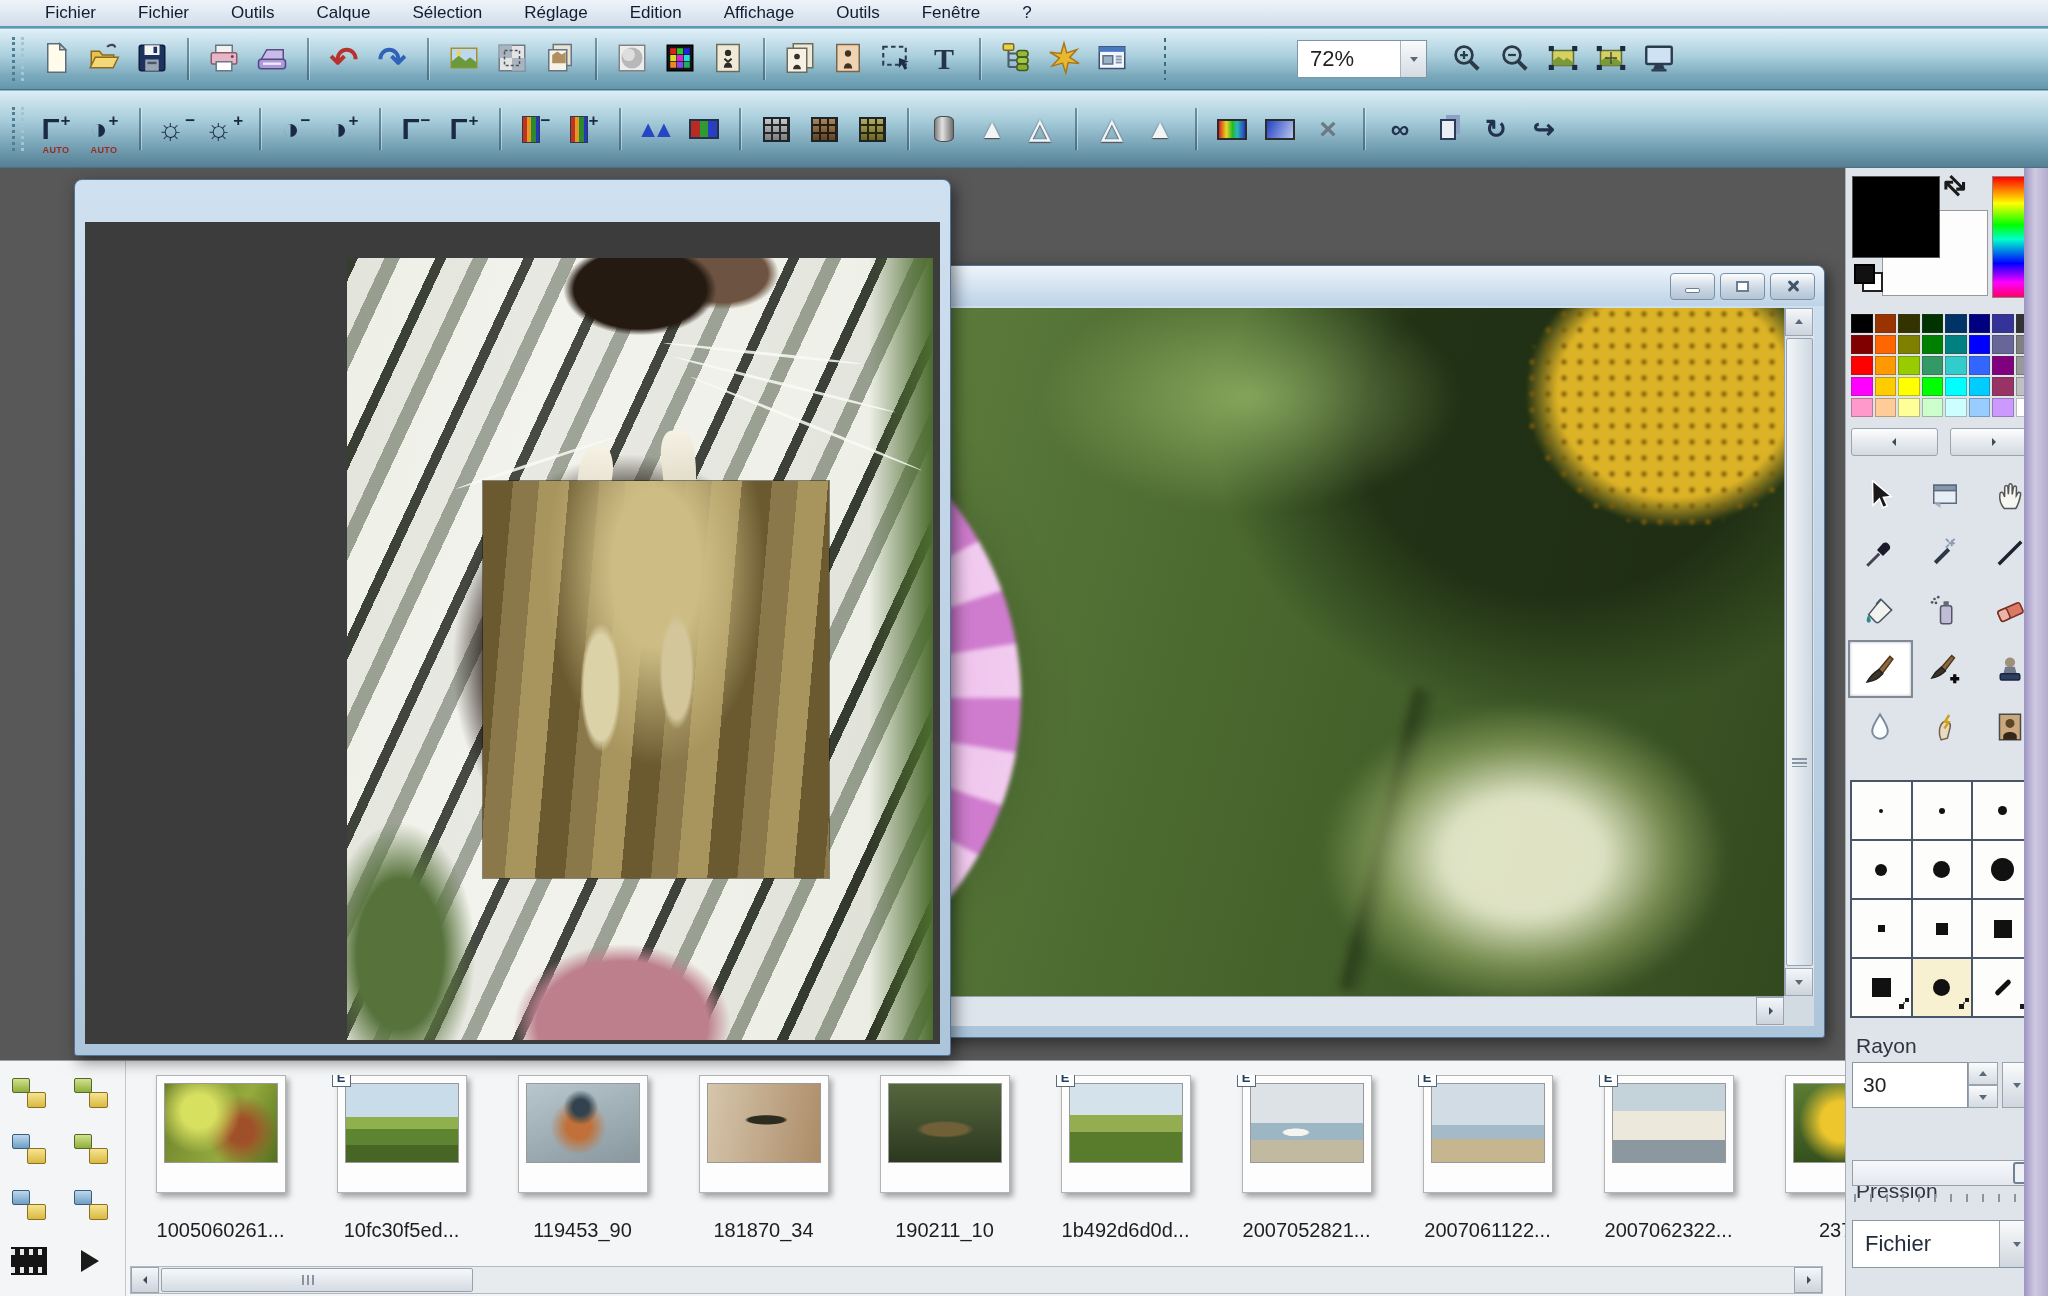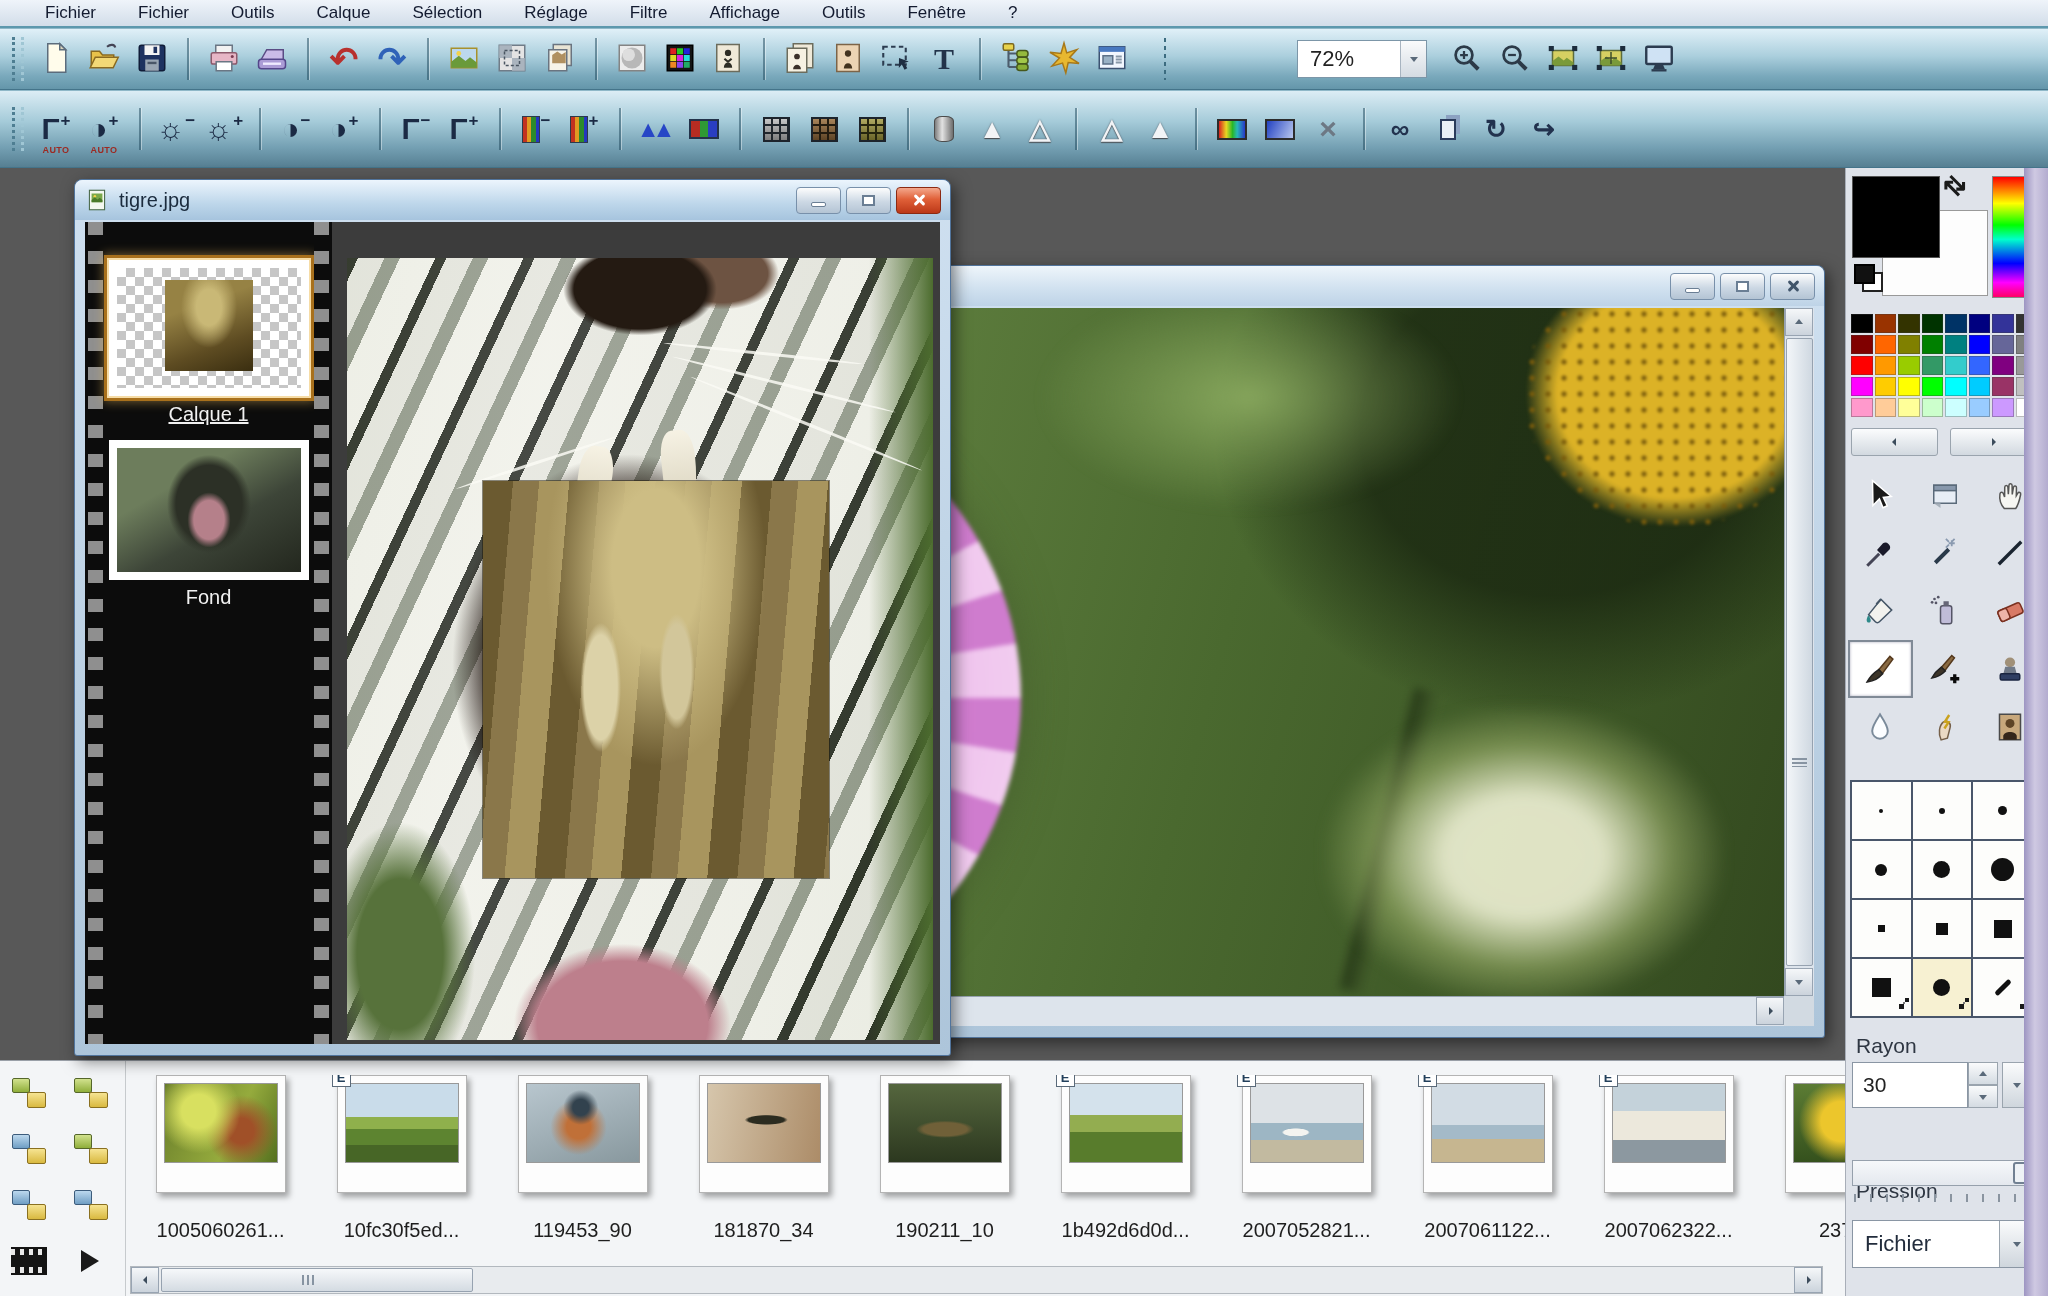--- a/index.html
+++ b/index.html
@@ -198,21 +198,21 @@
 </head>
 <body>
 
 <div class="menubar">
     <div class="menu-item">Fichier</div>
     <div class="menu-item">Fichier</div>
     <div class="menu-item">Outils</div>
     <div class="menu-item">Calque</div>
     <div class="menu-item">Sélection</div>
     <div class="menu-item">Réglage</div>
-    <div class="menu-item">Filtre</div>
+    <div class="menu-item">Edition</div>
     <div class="menu-item">Affichage</div>
     <div class="menu-item">Outils</div>
     <div class="menu-item">Fenêtre</div>
     <div class="menu-item">?</div>
   </div>
 
 <div class="toolbar tb1">
   <div class="grip"></div>
   <button class="tbtn">
       <span><svg viewBox="0 0 24 24">
@@ -573,53 +573,21 @@
           </button>
         <button class="sbtn rgt">
             <span class="arr right sm"></span>
           </button>
       </div>
       <div class="corner"></div>
     </div>
   </div>
 
   <div class="window" id="tiger-win">
-    <div class="titlebar">
-      <span class="win-icon"><svg viewBox="0 0 24 24">
-            <rect x="5" y="3" width="14" height="18" fill="#f4f8f0" stroke="#4a6a4a"></rect>
-            <rect x="7" y="6" width="10" height="8" fill="#7aa84a"></rect>
-            <circle cx="10" cy="8.5" r="1.2" fill="#f2d24a"></circle>
-            <path d="M7 12 l3-2.5 2.5 2 2-1.5 2.5 2 v2 h-10 z" fill="#4a7a2a"></path>
-          </svg></span>
-      <span class="win-title">tigre.jpg</span>
-      <div class="win-controls">
-        <button class="wbtn">
-            <span class="min-glyph"></span>
-          </button>
-        <button class="wbtn">
-            <span class="max-glyph"></span>
-          </button>
-        <button class="wbtn close">
-            <span class="close-x"></span>
-          </button>
-      </div>
-    </div>
     <div class="content">
-      <div class="filmstrip">
-        <div class="layer-cell sel" id="layer1">
-          <div class="checker">
-            <div class="sepia-mini"></div>
-          </div>
-        </div>
-        <div class="layer-label" id="label1">Calque 1</div>
-        <div class="layer-cell" id="layer2">
-          <div class="fond-mini"></div>
-        </div>
-        <div class="layer-label" id="label2">Fond</div>
-      </div>
       <div class="tiger-canvas">
         <div class="tx t-grass-r"></div>
         <div class="tx t-grass-bl"></div>
         <div class="tx t-fang1"></div>
         <div class="tx t-fang2"></div>
         <div class="tx t-whisk w1"></div>
         <div class="tx t-whisk w2"></div>
         <div class="tx t-whisk w3"></div>
         <div class="tx t-whisk w4"></div>
         <div class="tx t-inset"></div>

